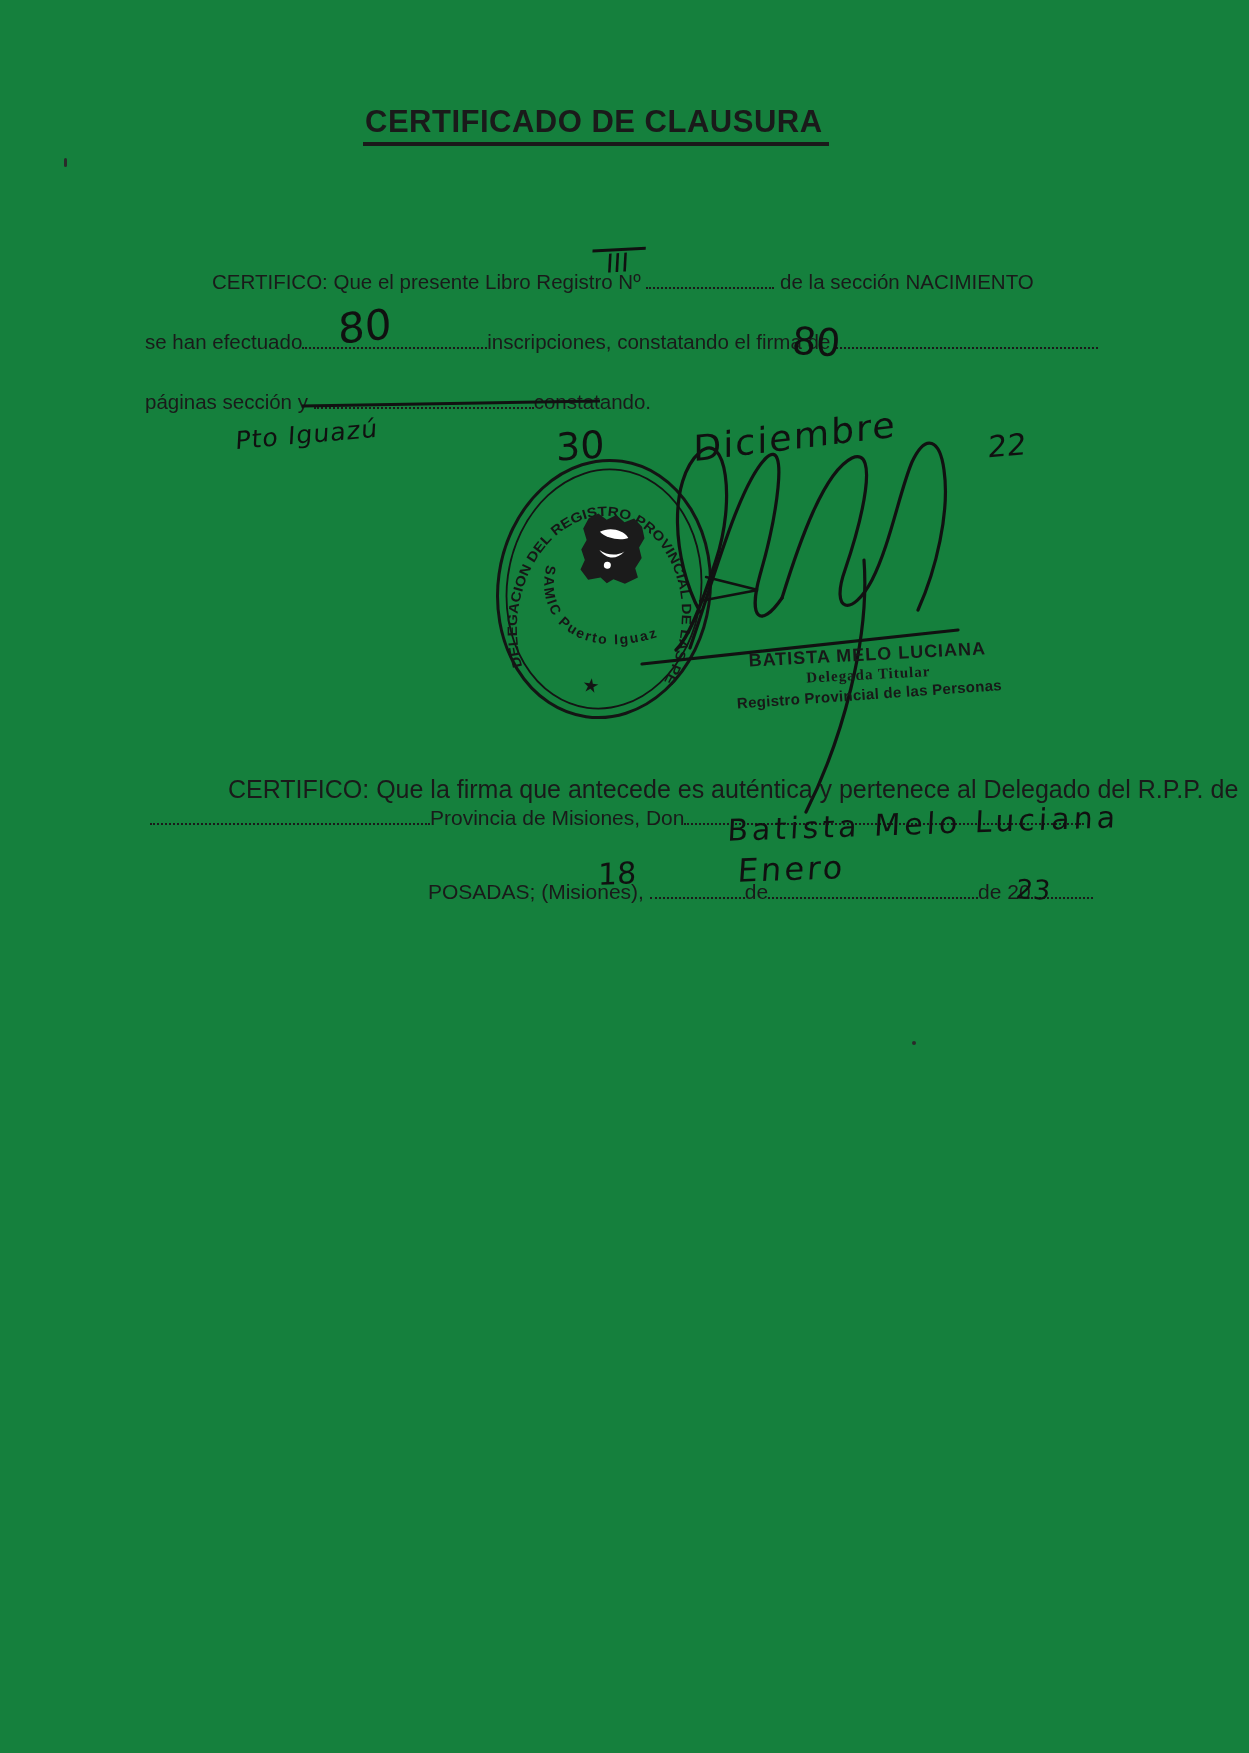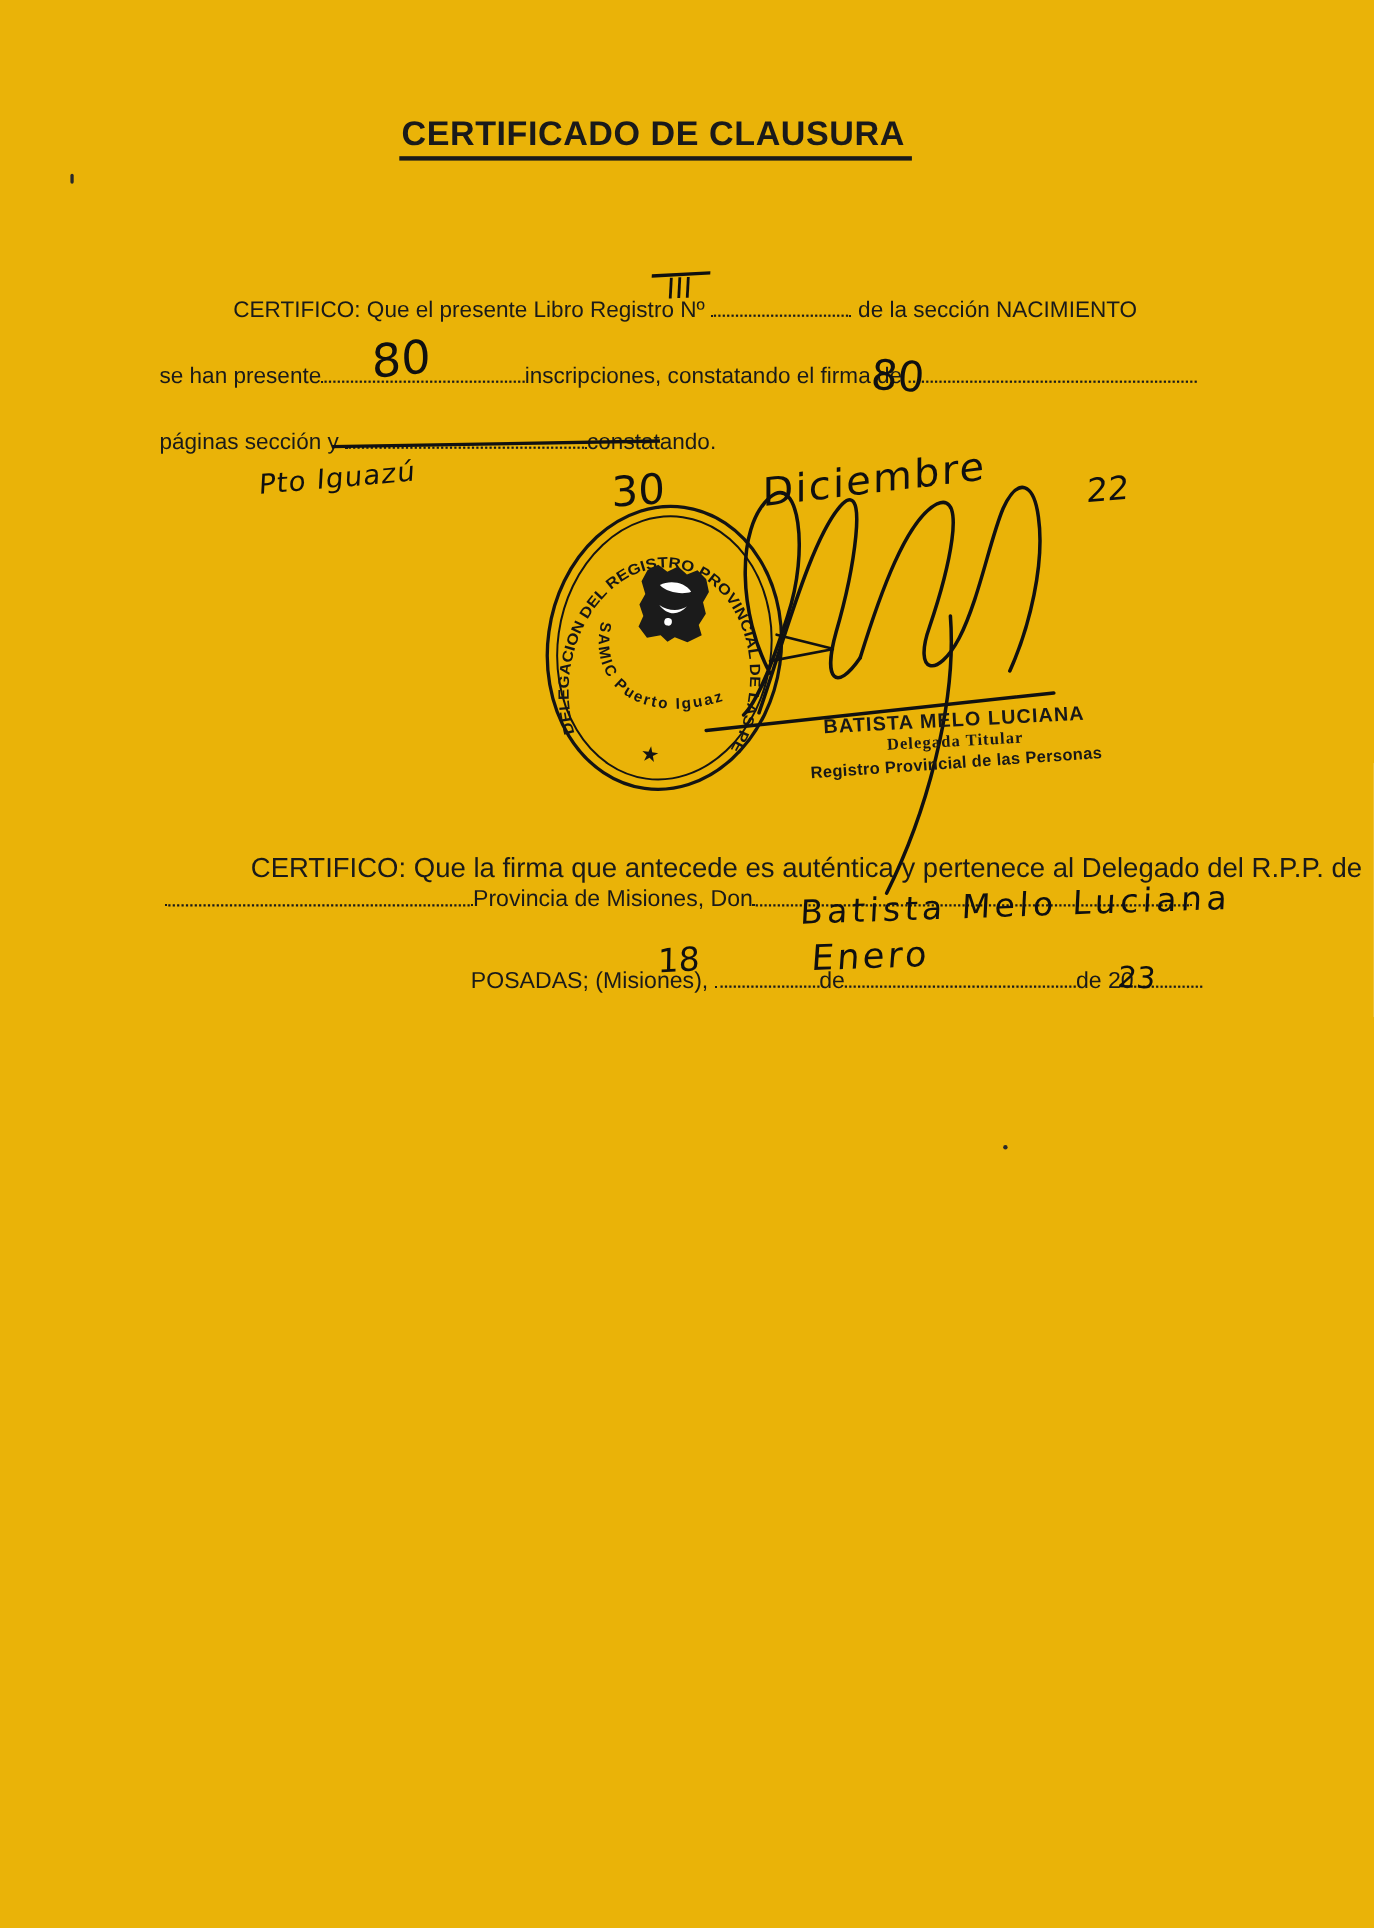--- a/index.html
+++ b/index.html
@@ -1,19 +1,19 @@
 <!DOCTYPE html>
 <html><head>
 <meta charset="utf-8">
 <style>
   html,body{margin:0;padding:0;background:#ffffff;}
   .page{
     position:relative;
     width:1249px;height:1753px;
-    background:#eab308;
+    background:#15803d;
     font-family:"Liberation Sans",sans-serif;
     color:#1a1a1a;
     overflow:hidden;
   }
   .abs{position:absolute;white-space:nowrap;}
   .title{
     font-size:31px;font-weight:700;letter-spacing:.5px;
     border-bottom:4px solid #1a1a1a;padding:0 6px 2px 2px;
   }
   .line{font-size:20.5px;}
@@ -58,21 +58,21 @@
 
   <div class="abs title" style="left:363px;top:104px;">CERTIFICADO DE CLAUSURA</div>
 
   <div class="abs line" style="left:212px;top:270px;">
     <span>CERTIFICO: Que el presente Libro Registro Nº</span>
     <span class="blank" style="width:128px;"></span>
     <span>de la sección NACIMIENTO</span>
   </div>
 
   <div class="abs line" style="left:145px;top:330px;">
-    <span>se han presente</span><span class="blank" style="width:185px;"></span><span>inscripciones, constatando el firma de</span>
+    <span>se han efectuado</span><span class="blank" style="width:185px;"></span><span>inscripciones, constatando el firma de</span>
     <span class="blank" style="width:262px;"></span>
   </div>
 
   <div class="abs line" style="left:145px;top:390px;">
     <span>páginas sección y</span>
     <span class="blank" style="width:220px;"></span><span>constatando.</span>
   </div>
 
 
   <div class="hw hw-iii" style="left:592px;top:248px;">III</div>

